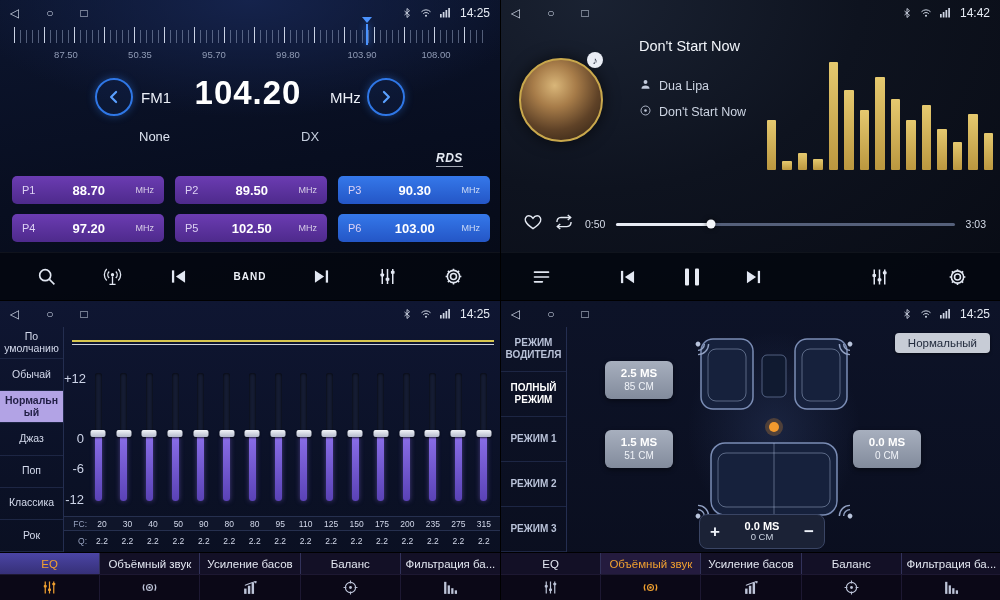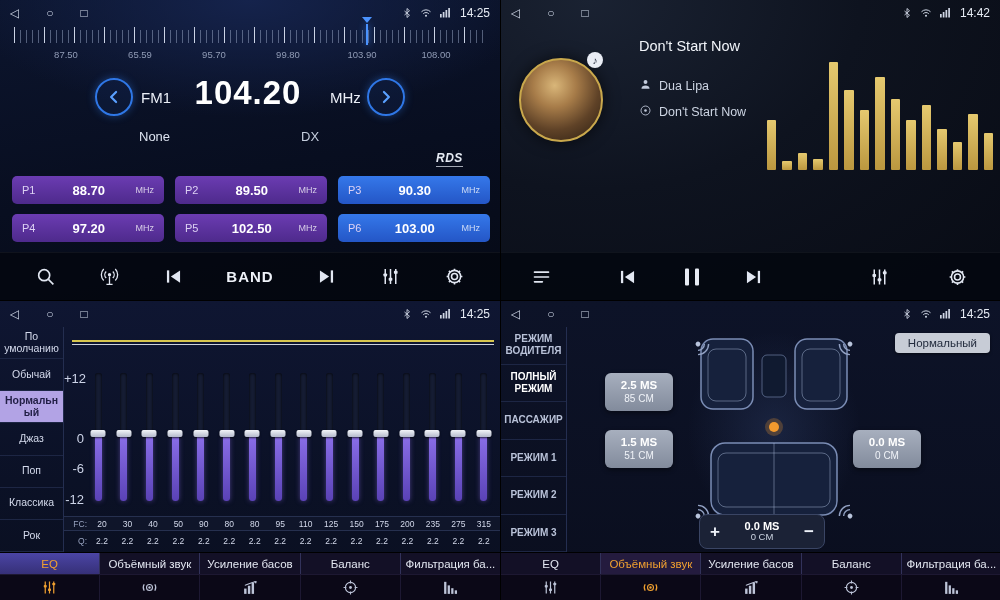--- a/index.html
+++ b/index.html
@@ -42,21 +42,21 @@
   .presets{position:absolute;left:12px;top:176px;width:478px;display:grid;grid-template-columns:1fr 1fr 1fr;gap:10px 11px}
   .preset{height:28px;border-radius:5px;display:flex;align-items:center;padding:8px 10px;gap:6px}
   .preset.purple{background:linear-gradient(180deg,#6b3cb2 0%,#4e2a8c 100%)}
   .preset.blue{background:linear-gradient(180deg,#3578ea 0%,#2456c6 100%)}
   .preset .pid{font-size:11px;color:#ddd2f4;width:20px;text-align:left}
   .preset .pfreq{flex:1;text-align:center;font-size:13px;font-weight:bold;color:#fff}
   .preset .punit{font-size:9px;color:rgba(255,255,255,.75)}
   .toolbar{position:absolute;left:0;right:0;bottom:0;height:48px;background:rgba(4,7,15,.85);border-top:1px solid rgba(255,255,255,.05)}
   .toolbar.flexbar{display:flex;align-items:center;justify-content:space-around;padding:0 14px}
   .tb-ic{width:21px;height:21px;display:block;color:#e2e7f2}
-  .band-btn{font-size:15px;font-weight:bold;letter-spacing:1px;color:#eef1f8}
+  .band-btn{font-size:10px;font-weight:bold;letter-spacing:1px;color:#eef1f8}
 
   
   .album{position:absolute;left:18px;top:58px;width:84px;height:84px;border-radius:50%;border:2px solid #c9a84c;background:radial-gradient(circle at 42% 32%,#d9b679 0%,#a77c49 30%,#5f4227 62%,#271b10 100%);box-shadow:0 0 16px rgba(0,0,0,.65)}
   .album-note{position:absolute;left:86px;top:52px;width:16px;height:16px;border-radius:50%;background:#e9edf5;color:#1c2436;font-size:10px;display:flex;align-items:center;justify-content:center;z-index:2}
   .pl-title{position:absolute;left:138px;top:38px;font-size:14.5px;color:#f2f5fa}
   .pl-row{position:absolute;left:138px;display:flex;align-items:center;gap:7px;font-size:12.5px;color:#cdd5e3}
   .pl-artist{top:78px}.pl-track{top:104px}
   .pl-row .ic{width:13px;height:13px;color:#c2cadb}
   .spectrum{position:absolute;left:266px;top:62px;width:226px;height:108px;display:flex;align-items:flex-end;gap:6px}
   .sp-bar{flex:1;background:linear-gradient(180deg,#e5c96f 0%,#bb973f 100%);border-radius:1px}
@@ -104,21 +104,21 @@
 
   
   .sur-side{position:absolute;left:0;top:26px;bottom:48px;width:66px;border-right:1px solid #242e50;display:flex;flex-direction:column}
   .sur-side .item{flex:1;display:flex;align-items:center;justify-content:center;text-align:center;font-size:10px;font-weight:bold;line-height:1.2;color:#b9c2d8;border-bottom:1px solid #1d2644;padding:2px 4px}
   .sur-side .item.active{color:#ffffff}
   .profile-btn{position:absolute;right:10px;top:32px;background:#c7ccd6;color:#222b3d;font-size:11.5px;padding:4px 13px;border-radius:4px;box-shadow:0 1px 3px rgba(0,0,0,.5)}
   .car{position:absolute;left:188px;top:32px;width:170px;height:196px;background:radial-gradient(ellipse at center,rgba(62,84,136,.28) 0%,rgba(62,84,136,0) 72%)}
   .valbox{position:absolute;width:68px;height:38px;border-radius:6px;background:linear-gradient(180deg,#a7afbe 0%,#828b9c 100%);display:flex;flex-direction:column;align-items:center;justify-content:center;line-height:1.2;box-shadow:0 2px 5px rgba(0,0,0,.45)}
   .valbox .ms{font-size:11.5px;font-weight:bold;color:#fff}
   .valbox .cm{font-size:10px;color:#f0f3f8}
-  .vb-fl{left:104px;top:72px}.vb-fr{left:352px;top:58px}
+  .vb-fl{left:104px;top:60px}.vb-fr{left:352px;top:58px}
   .vb-rl{left:104px;top:129px}.vb-rr{left:352px;top:129px}
   .adjuster{position:absolute;left:198px;top:213px;width:126px;height:35px;background:#1b2236;border:1px solid #3a4564;border-radius:8px;display:flex;align-items:center;justify-content:space-between;padding:0 10px}
   .adj-btn{font-size:17px;font-weight:bold;color:#edf1f8;line-height:1}
   .adj-val{text-align:center;line-height:1.15}
   .adj-val .ms{font-size:11px;font-weight:bold;color:#fff}
   .adj-val .cm{font-size:9.5px;color:#ccd4e2}
   .hidden-defs{position:absolute;width:0;height:0;overflow:hidden}
 </style>
 </head>
 <body>
@@ -268,21 +268,21 @@
             </svg>
           </span>
         <span class="sb-time">14:25</span>
       </div>
     </div>
 
     <div class="ruler"></div>
     <div class="needle"></div>
     <div class="scale-labels">
       <span style="left:66px">87.50</span>
-      <span style="left:140px">65.59</span>
+      <span style="left:140px">50.35</span>
       <span style="left:214px">95.70</span>
       <span style="left:288px">99.80</span>
       <span style="left:362px">103.90</span>
       <span style="left:436px">108.00</span>
     </div>
 
     <button class="tune-btn tune-prev">
         <svg class="ic">
           <use href="#i-chev-left"></use>
         </svg>
@@ -421,20 +421,34 @@
         <div class="sp-bar" style="height: 86%;"></div>
         <div class="sp-bar" style="height: 66%;"></div>
         <div class="sp-bar" style="height: 46%;"></div>
         <div class="sp-bar" style="height: 60%;"></div>
         <div class="sp-bar" style="height: 38%;"></div>
         <div class="sp-bar" style="height: 26%;"></div>
         <div class="sp-bar" style="height: 52%;"></div>
         <div class="sp-bar" style="height: 34%;"></div>
       </div>
 
+    <div class="pg-row">
+      <button><svg class="ic">
+            <use href="#i-heart"></use>
+          </svg></button>
+      <button><svg class="ic">
+            <use href="#i-repeat"></use>
+          </svg></button>
+      <span class="pg-time">0:50</span>
+      <div class="pg-track">
+        <div class="pg-fill" style="width: 28%;"></div>
+        <div class="pg-knob" style="left: 28%;"></div>
+      </div>
+      <span class="pg-time">3:03</span>
+    </div>
 
     <div class="toolbar ptb">
       <button style="left:30px">
           <svg class="tb-ic">
             <use href="#i-list"></use>
           </svg>
         </button>
       <button style="left:116px">
           <svg class="tb-ic">
             <use href="#i-prev"></use>
@@ -710,21 +724,20 @@
               <use href="#i-signal"></use>
             </svg>
           </span>
         <span class="sb-time">14:25</span>
       </div>
     </div>
 
     <div class="sur-side">
       <div class="item">РЕЖИМ ВОДИТЕЛЯ</div>
       <div class="item active">ПОЛНЫЙ РЕЖИМ</div>
-      <div class="item">ПАССАЖИР</div>
       <div class="item">РЕЖИМ 1</div>
       <div class="item">РЕЖИМ 2</div>
       <div class="item">РЕЖИМ 3</div>
     </div>
 
     <button class="profile-btn">Нормальный</button>
 
     <div class="car">
       <svg viewBox="0 0 170 196" width="170" height="196">
         <g fill="#16213c" stroke="#7b8db5" stroke-width="1.5">

